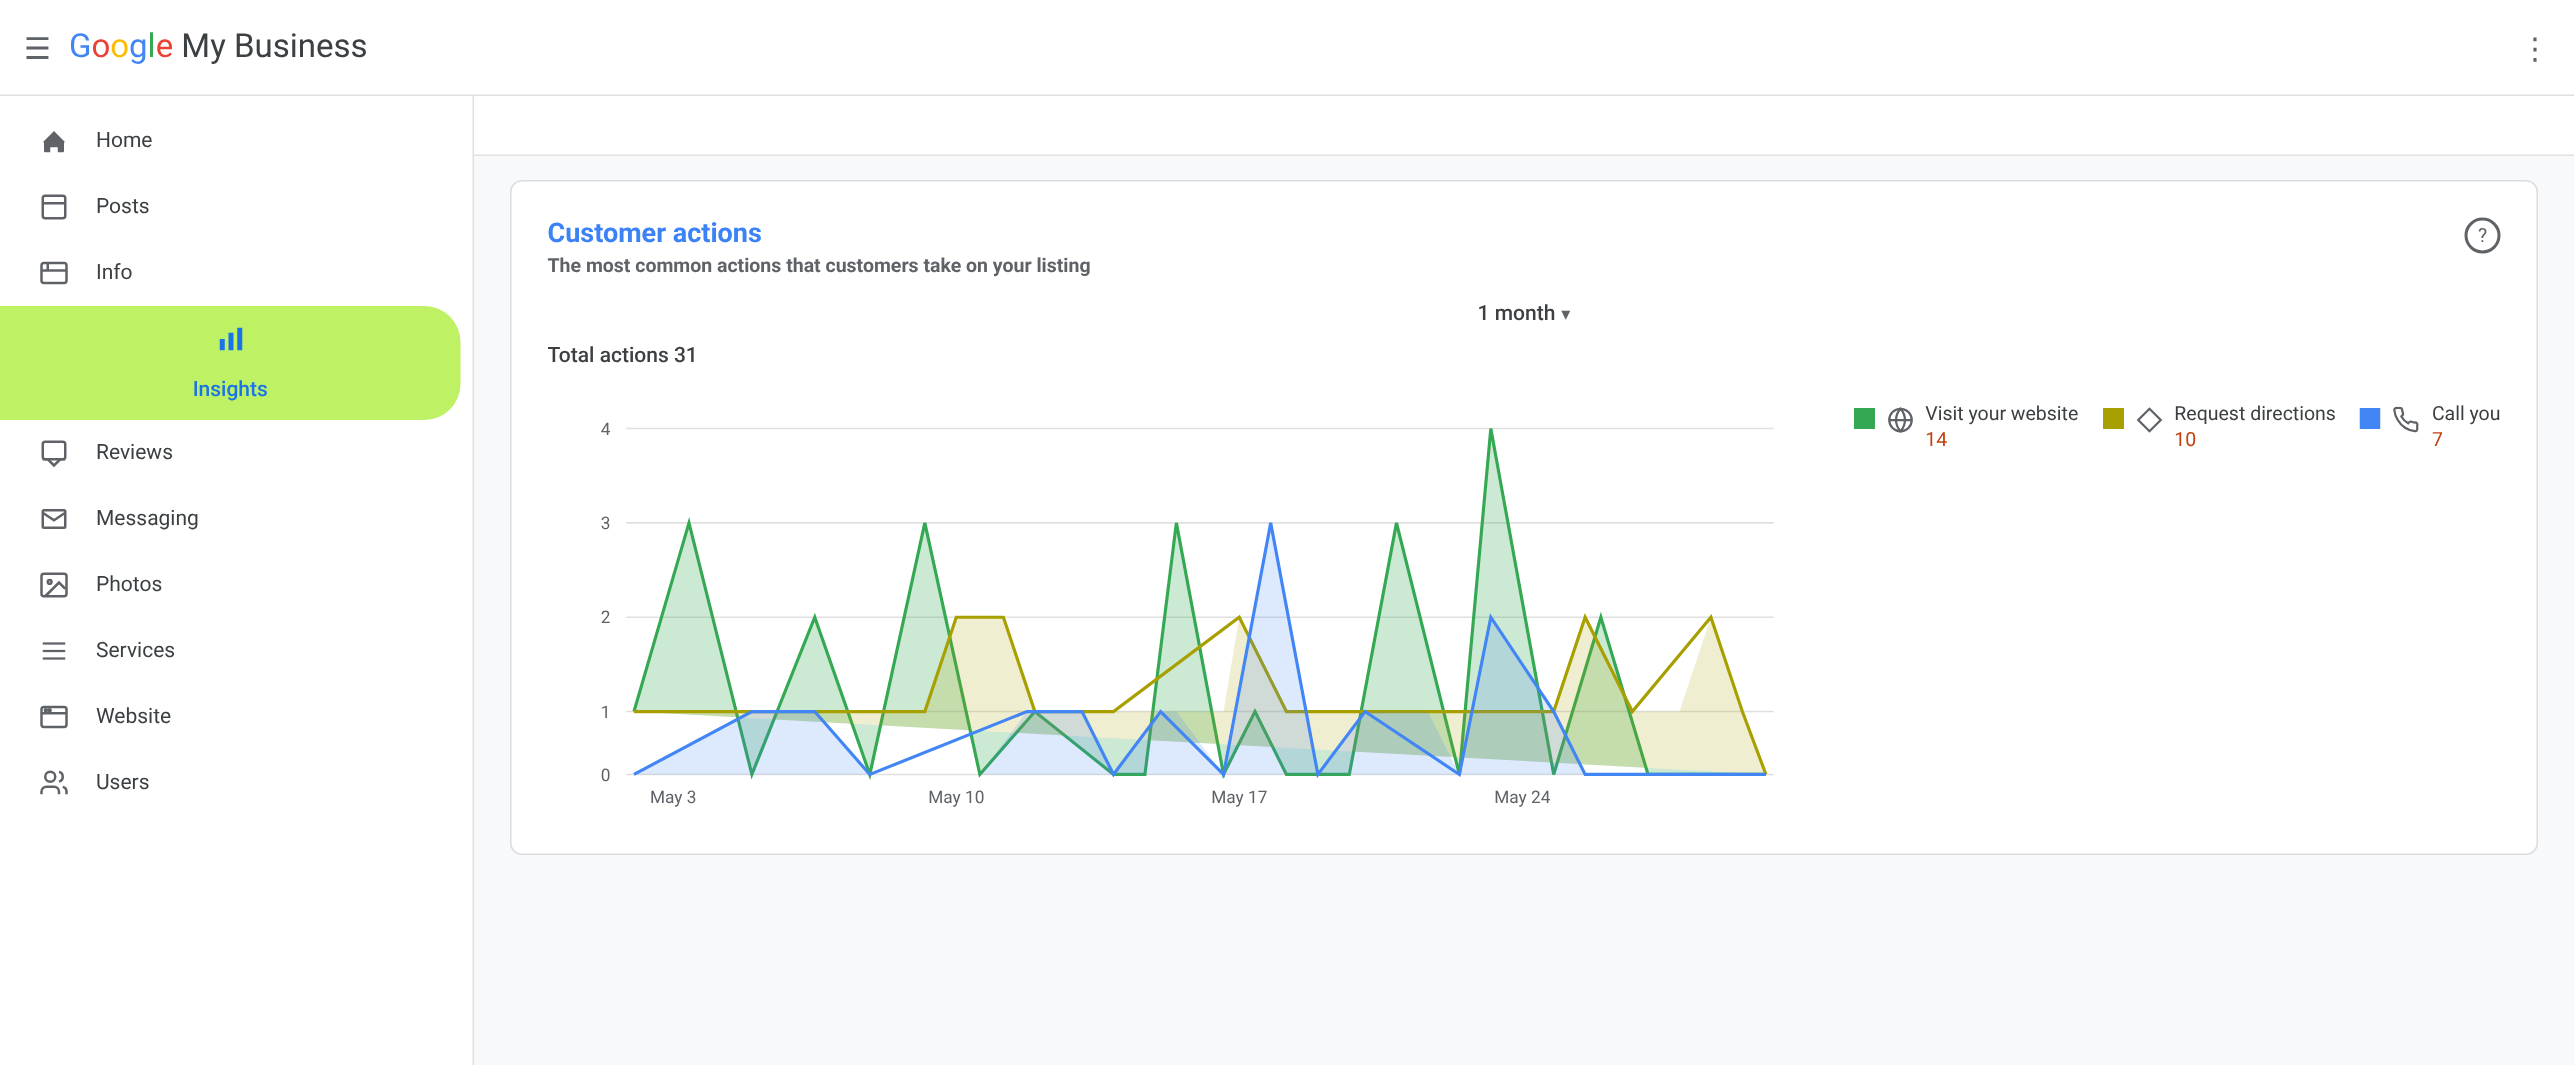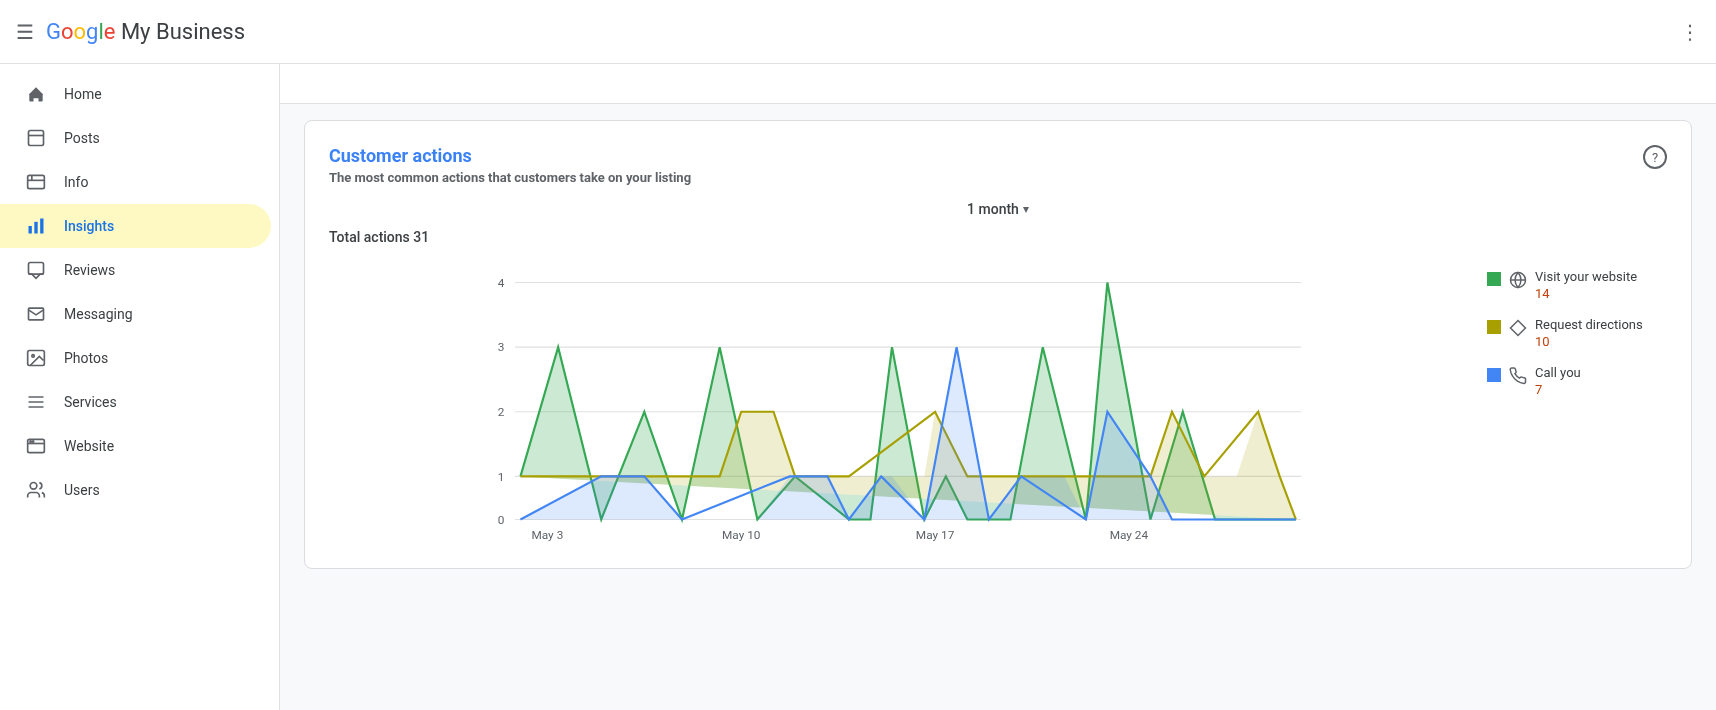--- a/index.html
+++ b/index.html
@@ -43,39 +43,40 @@
     }
 
     
     .layout {
       display: flex;
       height: calc(100vh - 64px);
     }
 
     
     .sidebar {
-      width: 280px;
+      width: 316px;
       border-right: 1px solid #e0e0e0;
       padding: 8px 0;
       flex-shrink: 0;
       overflow-y: auto;
     }
     .sidebar-item {
       display: flex;
       align-items: center;
       gap: 16px;
       padding: 12px 24px;
       cursor: pointer;
       border-radius: 0 24px 24px 0;
       margin-right: 8px;
       color: #3c4043;
     }
     .sidebar-item.active {
-      background: #fef9c3;
+      background: #bef264;
       color: #1a73e8;
+      flex-direction: column;
     }
     .sidebar-item.active .sidebar-label { color: #1a73e8; font-weight: 500; }
     .sidebar-icon {
       font-size: 18px;
       color: #5f6368;
       width: 24px;
       display: flex;
       align-items: center;
       justify-content: center;
     }
@@ -166,21 +167,21 @@
       display: flex;
       gap: 32px;
       align-items: flex-start;
     }
     .chart-area {
       flex: 1;
       position: relative;
     }
     .chart-legend {
       display: flex;
-      flex-direction: column;
+      flex-direction: row;
       gap: 16px;
       min-width: 180px;
       padding-top: 8px;
     }
     .legend-item {
       display: flex;
       align-items: flex-start;
       gap: 8px;
     }
     .legend-text { font-size: 13px; color: #3c4043; }

